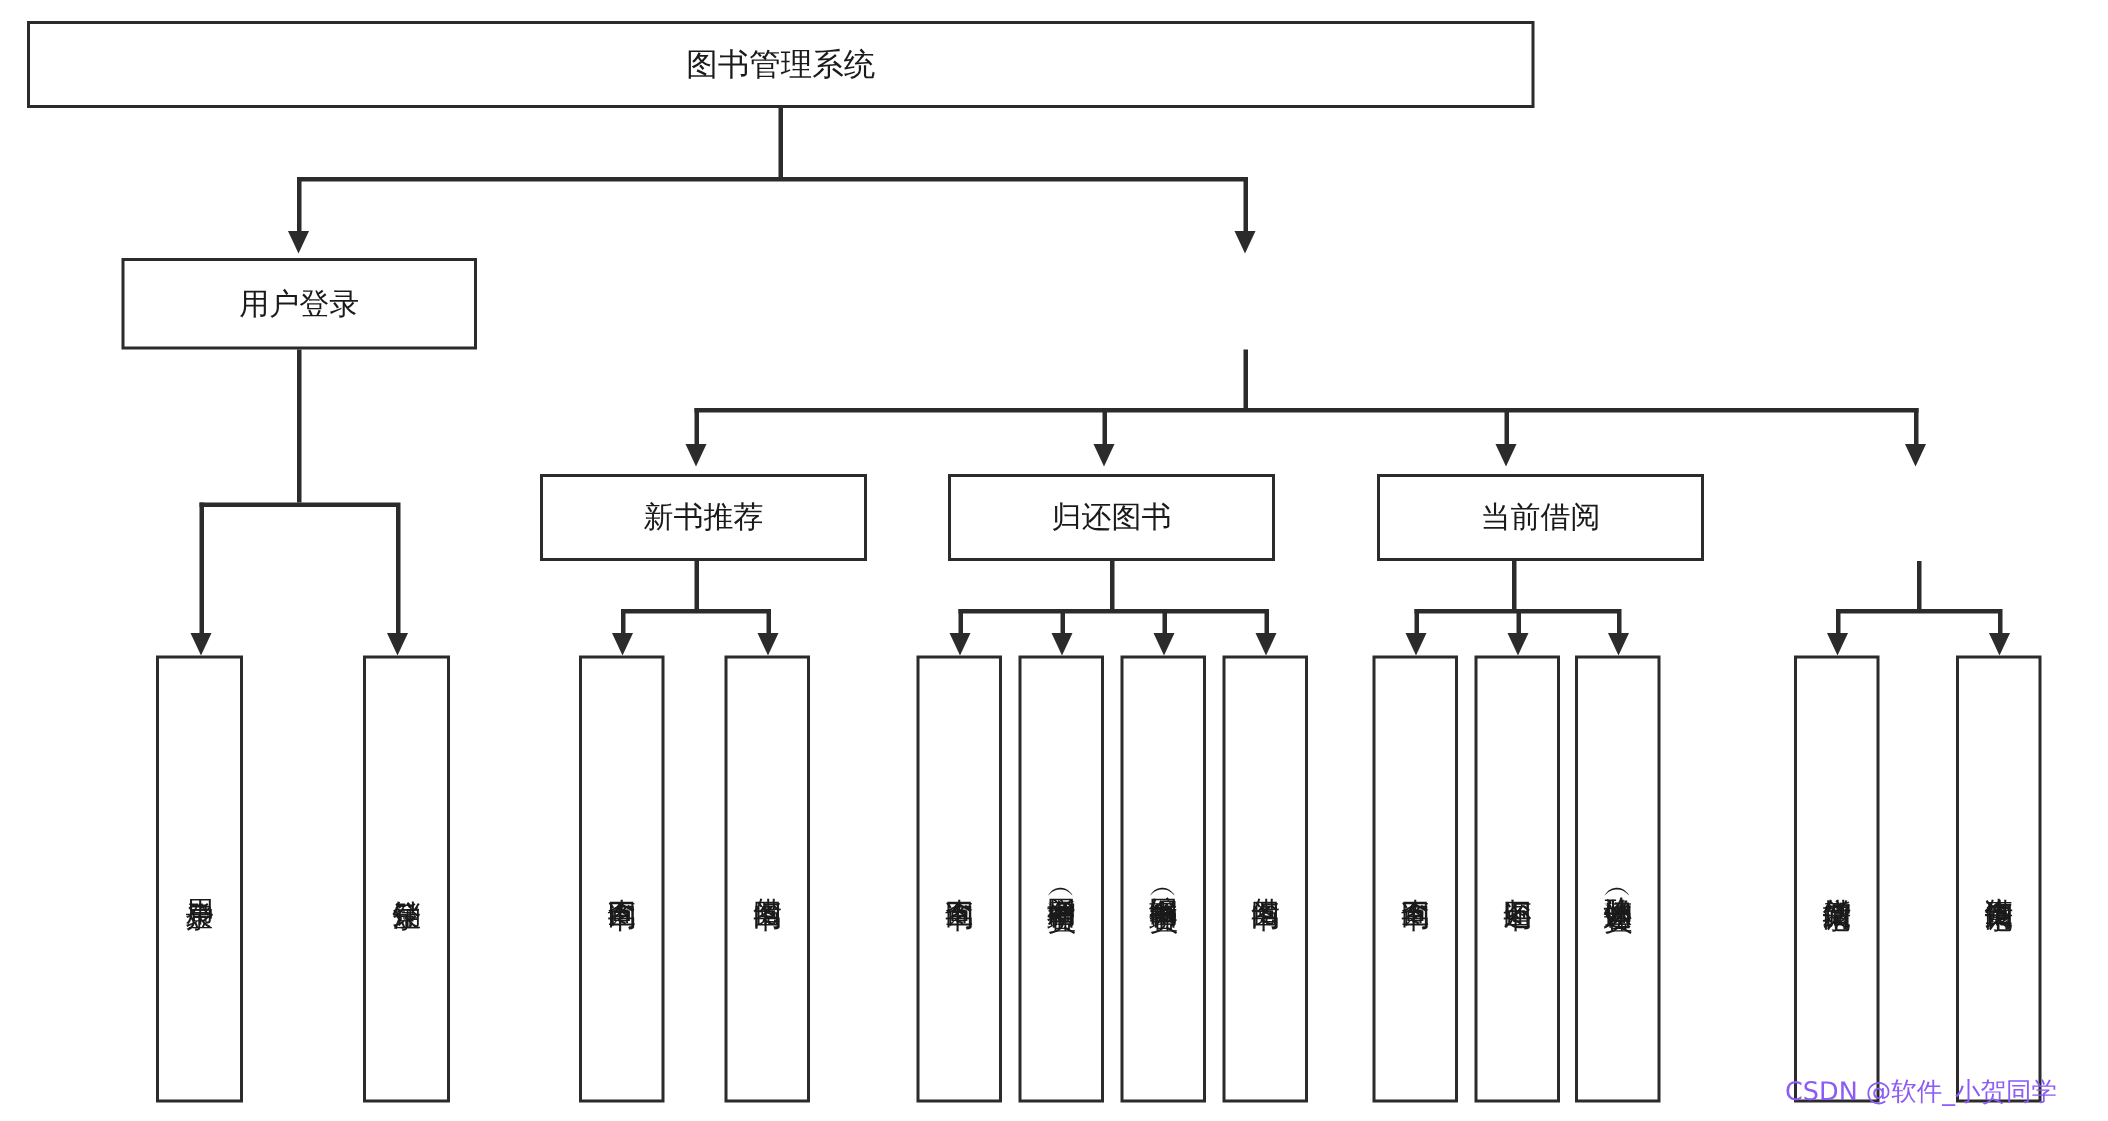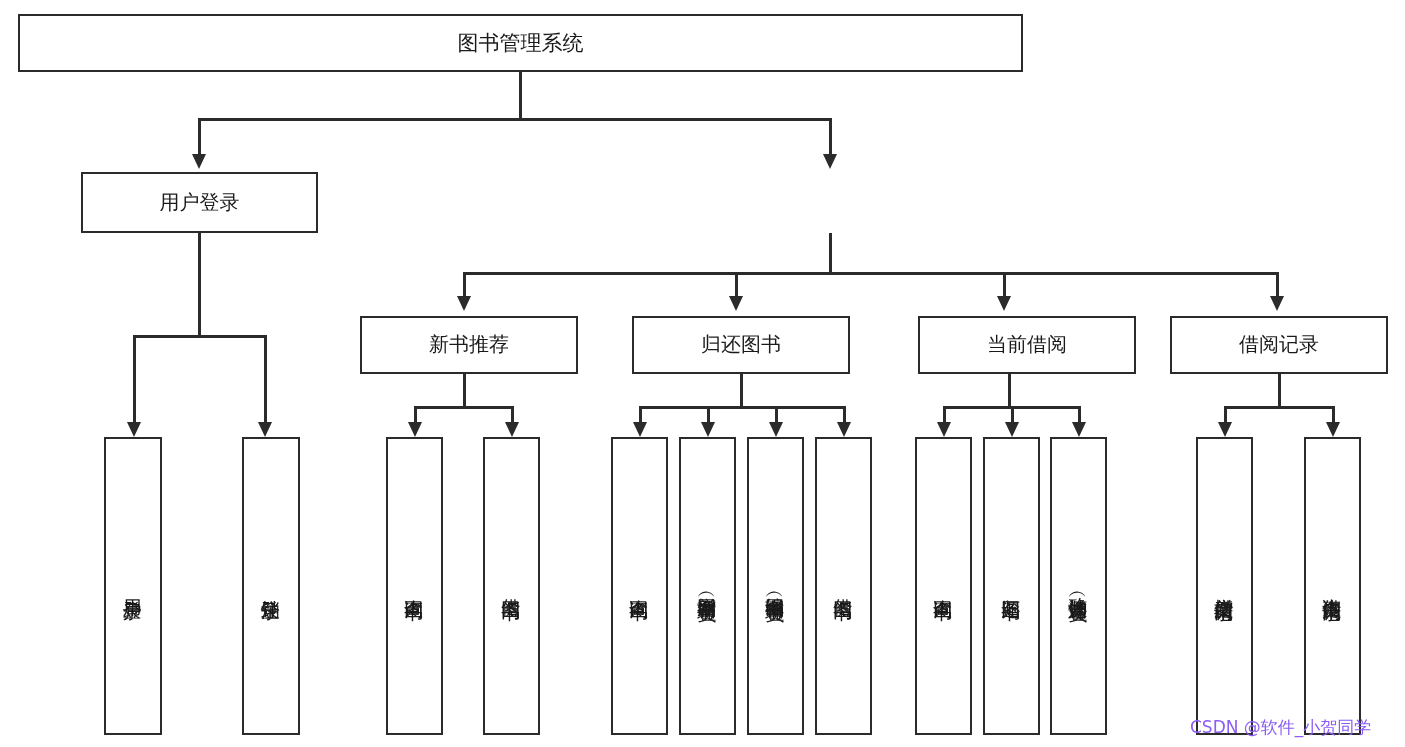--- a/index.html
+++ b/index.html
@@ -135,23 +135,20 @@
   <div class="arrow" style="left:1270px; top:296px;"></div>
 
   <div class="node branch" style="left:360px; top:316px; width:218px; height:58px;text-align:center;">
     <span class="lbl">新书推荐</span>
   </div>
   <div class="node branch" style="left:632px; top:316px; width:218px; height:58px;">
     <span class="lbl">归还图书</span>
   </div>
   <div class="node branch" style="left:900px; top:316px; width:218px; height:58px;margin-left:18px;">
     <span class="lbl">当前借阅</span>
-  </div>
-  <div class="node branch" style="left:1170px; top:316px; width:218px; height:58px;">
-    <span class="lbl">借阅记录</span>
   </div>
 
   <div class="conn-v" style="left:463px; top:374px; height:32px;"></div>
   <div class="conn-h" style="left:414px; top:406px; width:99px;"></div>
   <div class="conn-v" style="left:414px; top:406px; height:16px;"></div>
   <div class="arrow" style="left:408px; top:422px;"></div>
   <div class="conn-v" style="left:511px; top:406px; height:16px;"></div>
   <div class="arrow" style="left:505px; top:422px;"></div>
 
   <div class="node leaf" style="left:386px; top:437px; width:57px; height:298px;">

